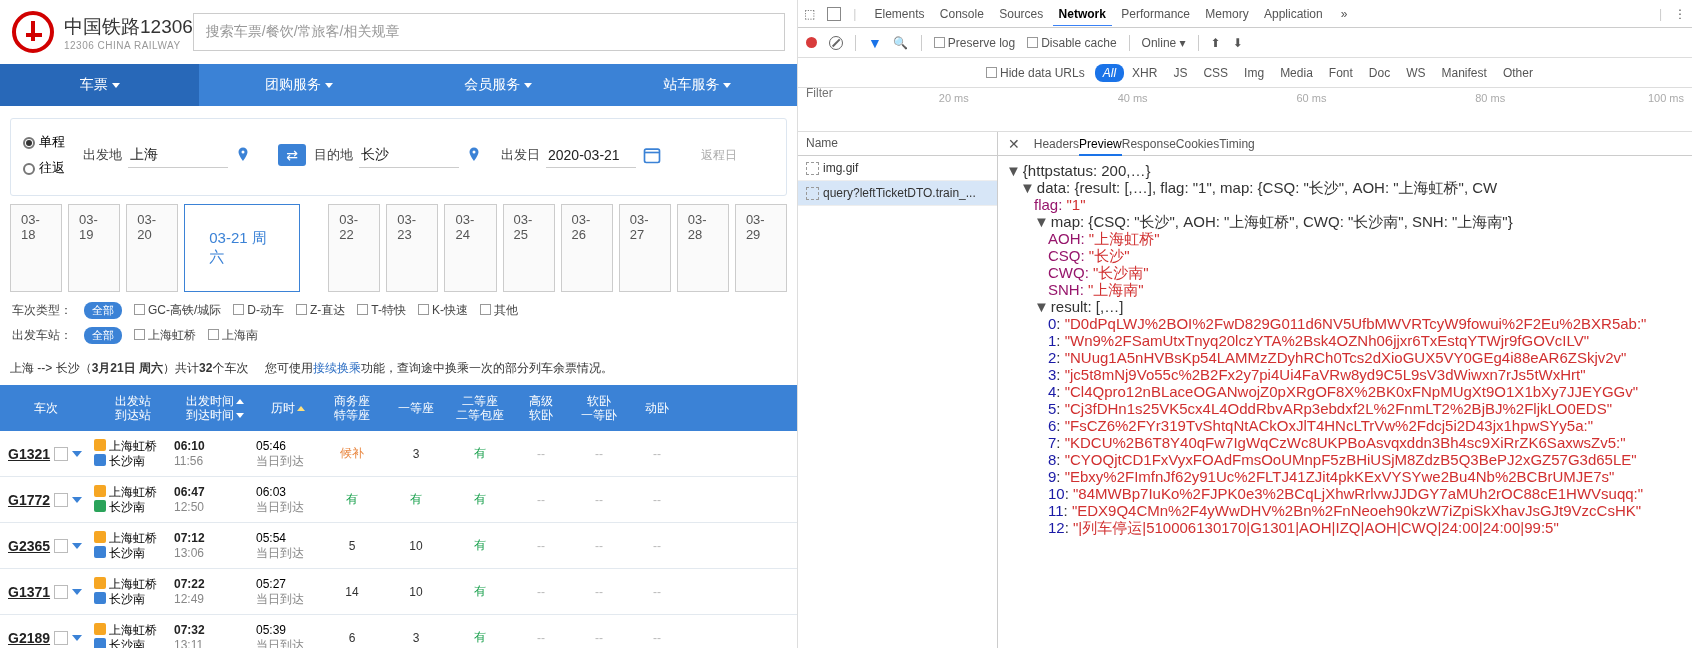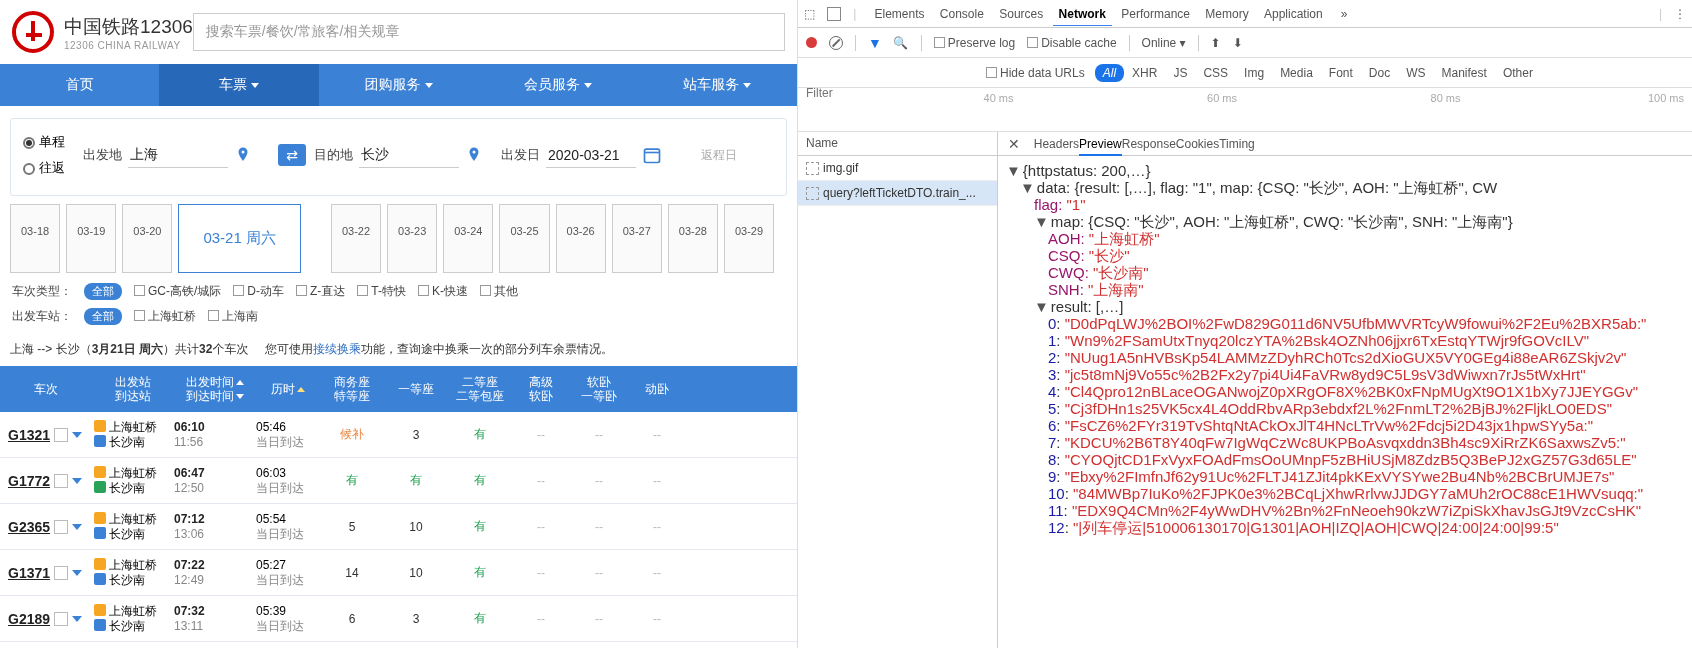--- a/index.html
+++ b/index.html
@@ -27,21 +27,21 @@
 .radio.on:after { content:""; position:absolute; inset:1px; background:#333; border-radius:50%; }
 .field { display:flex; align-items:center; gap:6px; margin-right:18px; }
 .lbl { color:#444; font-size:13px; }
 .txt { border:none; border-bottom:1px solid #ccc; padding:4px 2px; width:100px; font-size:14px; color:#222; }
 .ico-pin { width:18px; height:22px; color:#3b82d6; }
 .ico-swap { width:28px; height:22px; background:#3b82d6; color:#fff; border-radius:3px; display:flex; align-items:center; justify-content:center; font-size:14px; margin:0 8px; }
 .ico-cal { width:20px; height:20px; color:#3b82d6; }
 .ret { color:#aaa; margin-left:21px; }
 
 .dates { display:flex; gap:6px; padding:0 10px 6px; }
-.date-tab { border:1px solid #ccc; padding:20px 10px; background:#fafafa; color:#555; cursor:pointer; font-size:11px; }
+.date-tab { border:1px solid #ccc; padding:7px 10px; background:#fafafa; color:#555; cursor:pointer; font-size:13px; }
 .date-tab.active { border-color:#3b82d6; color:#3b82d6; background:#fff; padding:24px 24px; font-size:15px; }
 
 .filter-row { display:flex; align-items:center; gap:12px; padding:4px 12px; font-size:12px; color:#444; }
 .tag-all { background:#3b82d6; color:#fff; padding:1px 8px; border-radius:8px; font-size:11px; }
 .chk { width:11px; height:11px; border:1px solid #999; display:inline-block; margin-right:3px; vertical-align:-1px; }
 
 .summary { padding:12px 10px 8px; font-size:12px; color:#333; }
 .summary .b { font-weight:600; }
 .link { color:#2a6cc2; cursor:pointer; }
 
@@ -113,23 +113,20 @@
   <div class="header">
     <div class="logo"></div>
     <div>
       <div class="brand-cn">中国铁路12306</div>
       <div class="brand-en">12306 CHINA RAILWAY</div>
     </div>
     <div class="search-box">搜索车票/餐饮/常旅客/相关规章</div>
   </div>
 
   <div class="nav">
-    <div class="nav-item">
-        <span>首页</span>
-      </div>
     <div class="nav-item active">
         <span>车票</span>
         <span class="caret"></span>
       </div>
     <div class="nav-item">
         <span>团购服务</span>
         <span class="caret"></span>
       </div>
     <div class="nav-item">
         <span>会员服务</span>
@@ -375,20 +372,21 @@
     <span class="sep"></span>
     <span>⬆</span>
     <span>⬇</span>
   </div>
   <div class="dt-row3">
     <span class="filter-in">Filter</span>
     <label><span class="chk"></span><span>Hide data URLs</span></label>
     <span id="type-pills"><span class="pill on">All</span><span class="pill">XHR</span><span class="pill">JS</span><span class="pill">CSS</span><span class="pill">Img</span><span class="pill">Media</span><span class="pill">Font</span><span class="pill">Doc</span><span class="pill">WS</span><span class="pill">Manifest</span><span class="pill">Other</span></span>
   </div>
   <div class="tline" id="tline">
+      <div>20 ms</div>
       <div>40 ms</div>
       <div>60 ms</div>
       <div>80 ms</div>
       <div>100 ms</div>
     </div>
   <div class="dt-body">
     <div class="reqs">
       <div class="reqs-h">Name</div>
       <div id="req-list">
           <div class="req-it">

